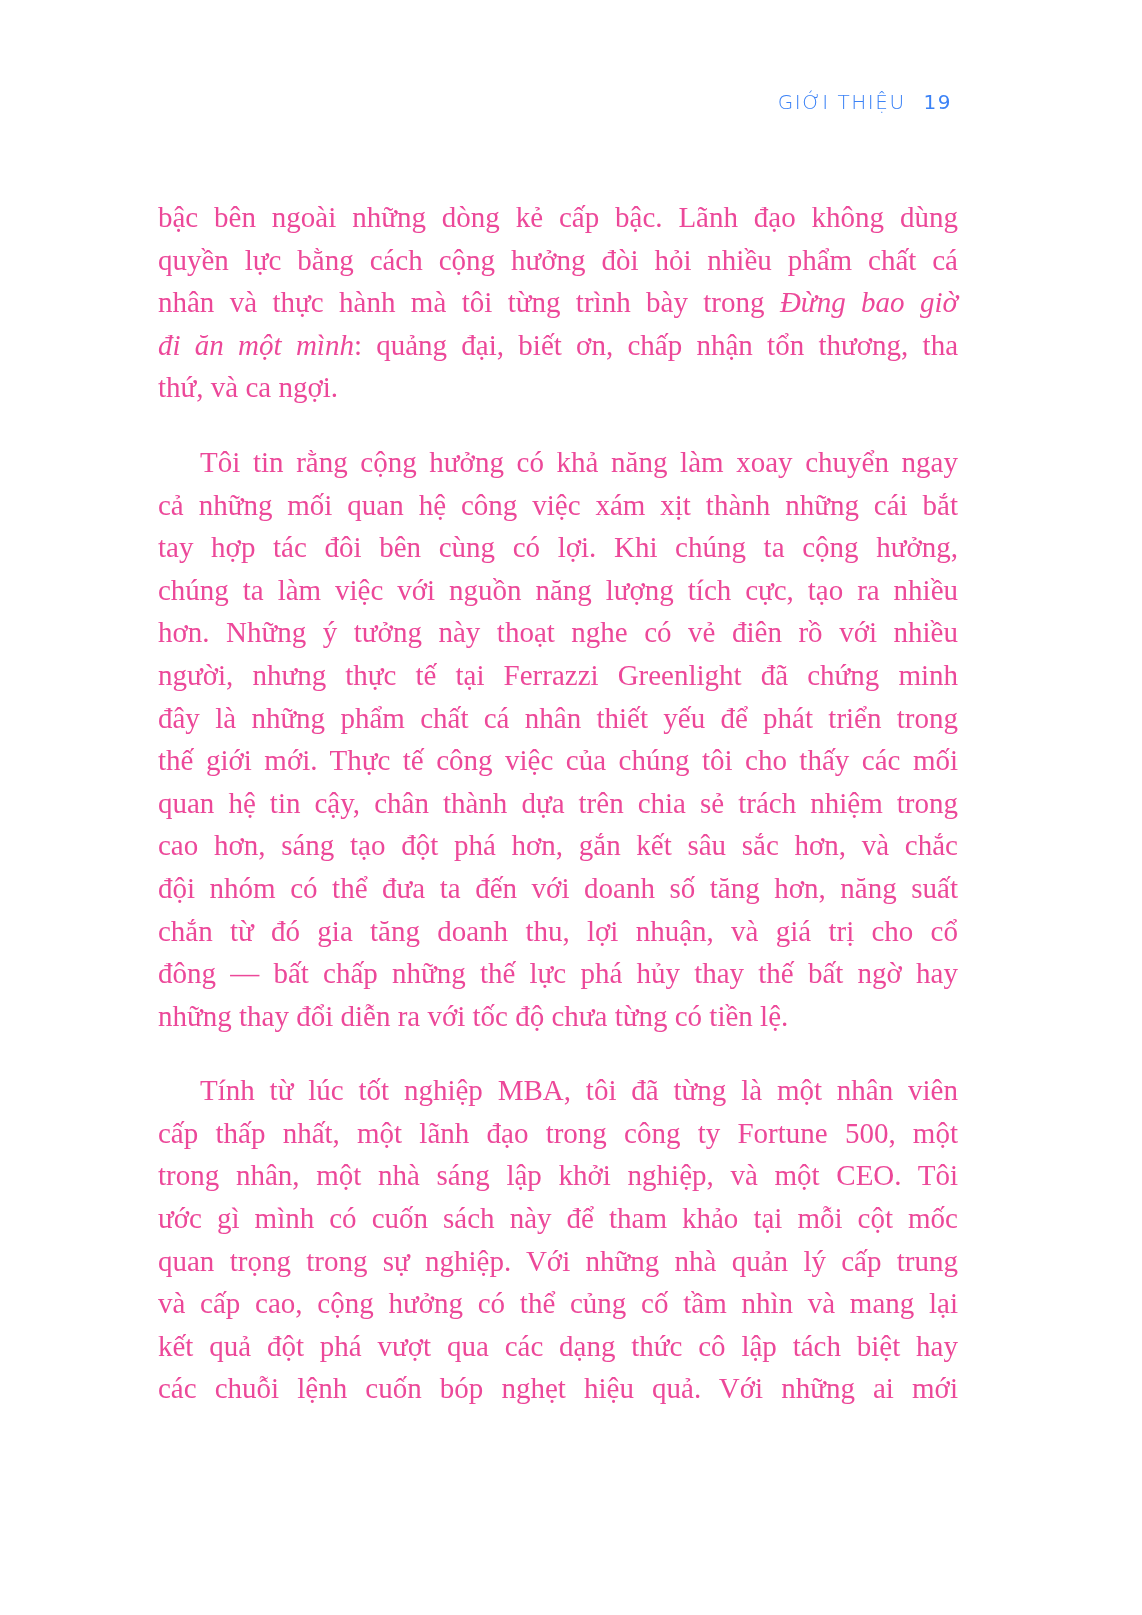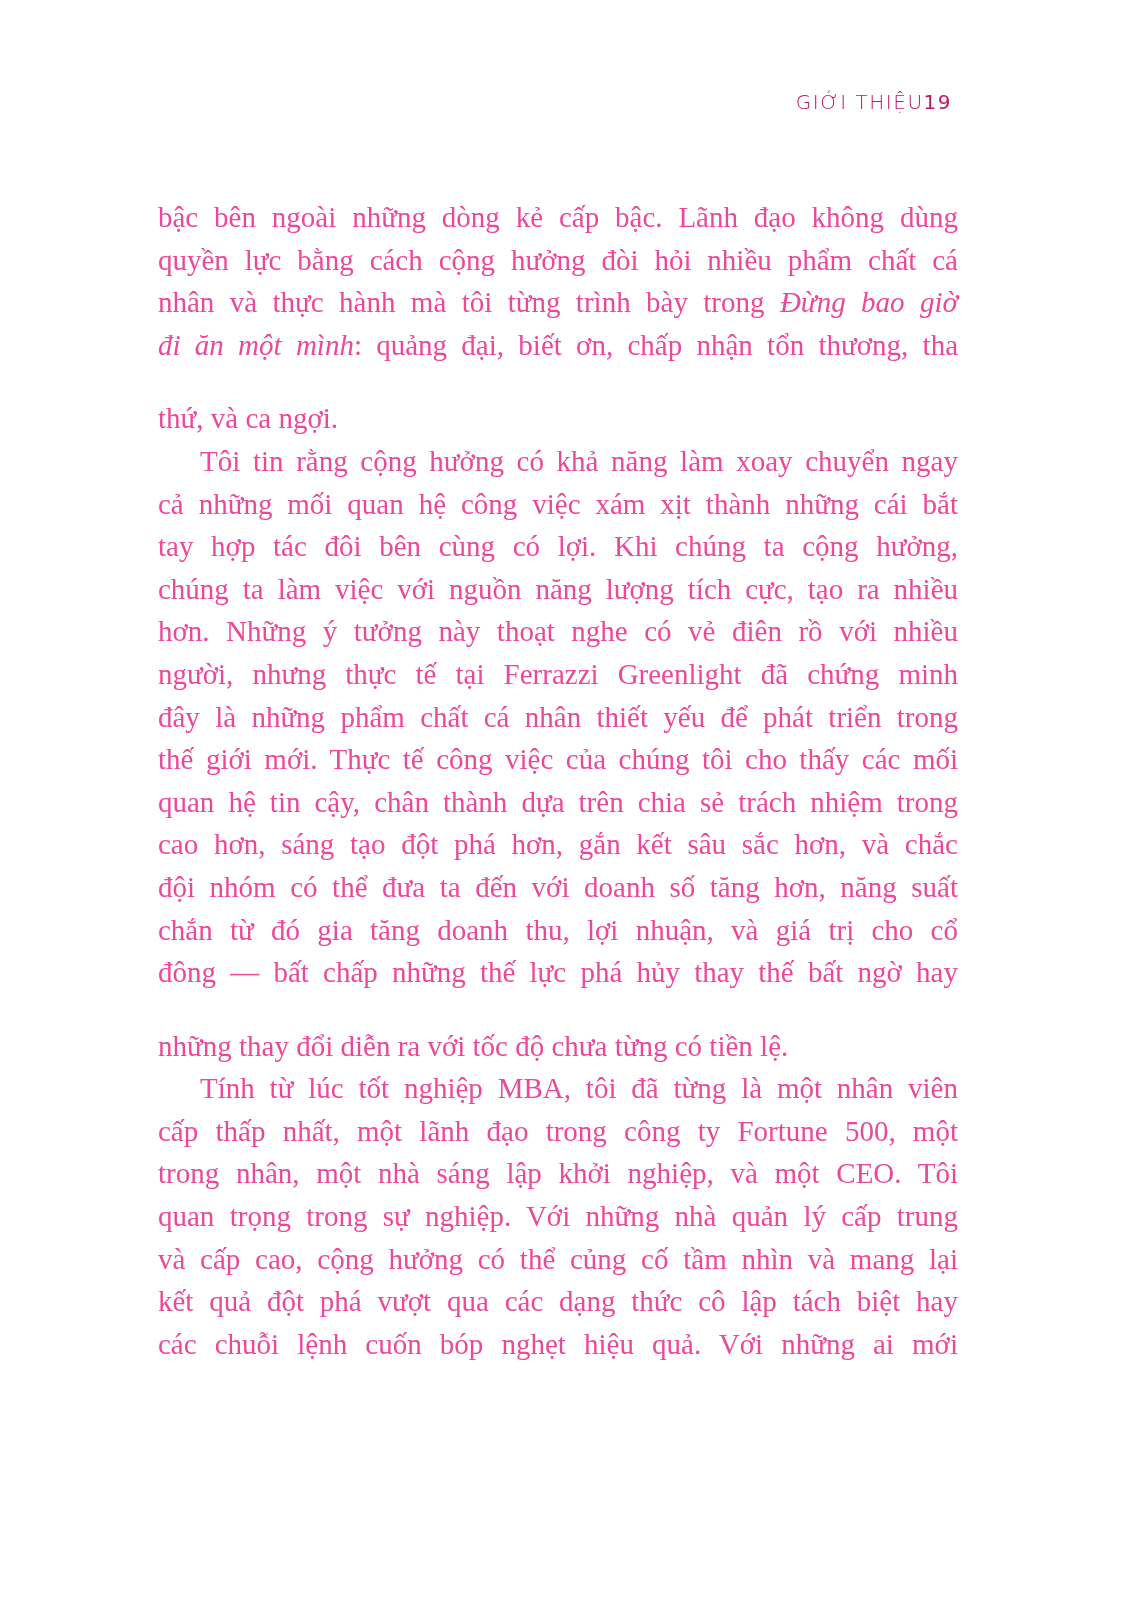--- a/index.html
+++ b/index.html
@@ -14,22 +14,23 @@
       overflow: hidden;
       color: #1a1a1a;
     }
     .running-head {
       position: absolute;
       top: 90px;
       right: 190px;
       font-family: "DejaVu Sans", sans-serif;
       font-size: 20px;
       letter-spacing: 1.5px;
-      color: #be185d;
+      color: #3b82f6;
       display: flex;
+      gap: 18px;
       align-items: flex-end;
     }
     .running-head .title { font-weight: 300; }
     .body-text {
       position: absolute;
       top: 196px;
       left: 158px;
       width: 800px;
       font-family: "Liberation Serif", "DejaVu Serif", serif;
       font-size: 29px;
@@ -40,24 +41,24 @@
     .line {
       display: block;
       text-align: justify;
       text-align-last: justify;
       white-space: nowrap;
       height: 42.6px;
       overflow: visible;
     }
     .line.last {
       text-align-last: left;
-      margin-top: 31px;
     }
     .line.indent {
       padding-left: 42px;
+      margin-top: 32px;
     }
     em { font-style: italic; }
   </style>
 </head>
 <body>
 
 <header class="running-head">
   <span class="title">GIỚI THIỆU</span>
   <span class="page-num">19</span>
 </header>
@@ -83,18 +84,19 @@
       <span class="line"><span>cao hơn, sáng tạo đột phá hơn, gắn kết sâu sắc hơn, và chắc</span></span>
       <span class="line"><span>đội nhóm có thể đưa ta đến với doanh số tăng hơn, năng suất</span></span>
       <span class="line"><span>chắn từ đó gia tăng doanh thu, lợi nhuận, và giá trị cho cổ</span></span>
       <span class="line"><span>đông — bất chấp những thế lực phá hủy thay thế bất ngờ hay</span></span>
       <span class="line last"><span>những thay đổi diễn ra với tốc độ chưa từng có tiền lệ.</span></span>
     </div>
     <div class="para">
       <span class="line indent"><span>Tính từ lúc tốt nghiệp MBA, tôi đã từng là một nhân viên</span></span>
       <span class="line"><span>cấp thấp nhất, một lãnh đạo trong công ty Fortune 500, một</span></span>
       <span class="line"><span>trong nhân, một nhà sáng lập khởi nghiệp, và một CEO. Tôi</span></span>
+      <span class="line"><span>ước gì mình có cuốn sách này để tham khảo tại mỗi cột mốc</span></span>
       <span class="line"><span>quan trọng trong sự nghiệp. Với những nhà quản lý cấp trung</span></span>
       <span class="line"><span>và cấp cao, cộng hưởng có thể củng cố tầm nhìn và mang lại</span></span>
       <span class="line"><span>kết quả đột phá vượt qua các dạng thức cô lập tách biệt hay</span></span>
       <span class="line"><span>các chuỗi lệnh cuốn bóp nghẹt hiệu quả. Với những ai mới</span></span>
     </div>
   </main>
 
 </body></html>

